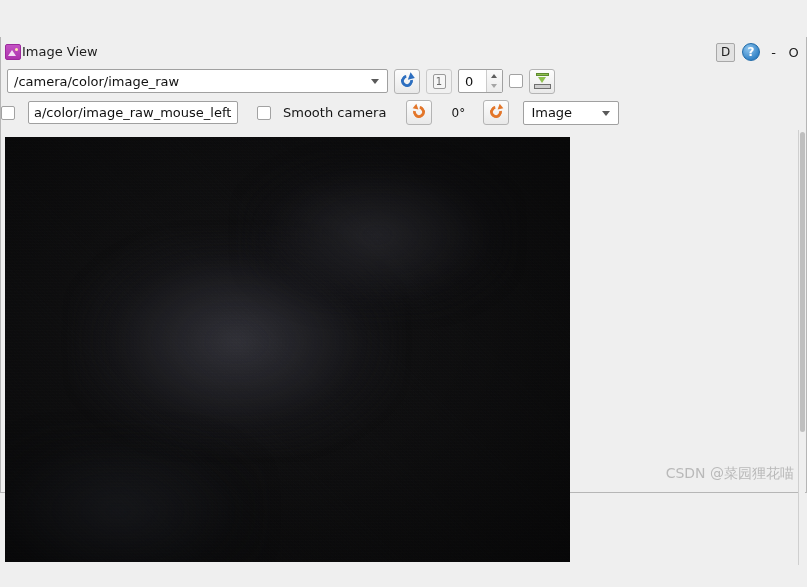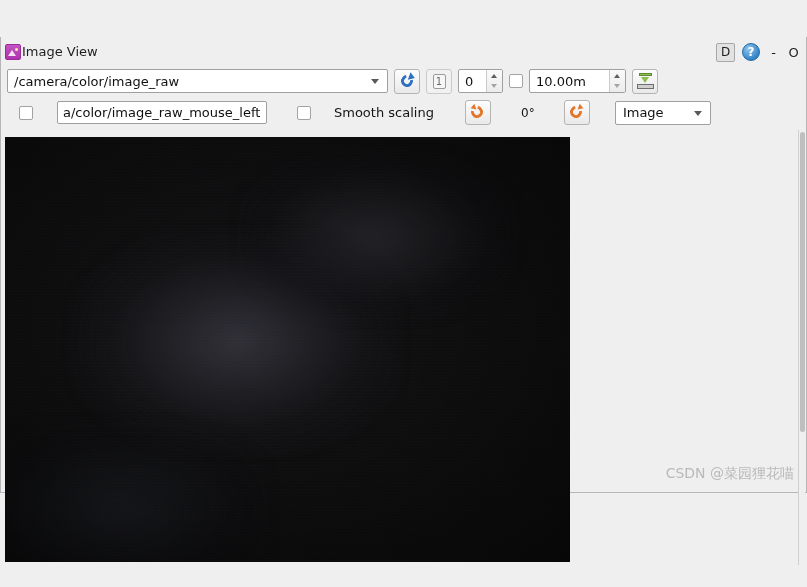--- a/index.html
+++ b/index.html
@@ -193,21 +193,21 @@
   
   .toolbar {
     position: absolute;
     left: 0;
     width: 805px;
     display: flex;
     align-items: center;
     box-sizing: border-box;
   }
   .toolbar-row1 { top: 29px; height: 30px; padding-left: 6px; gap: 6px; }
-  .toolbar-row2 { top: 61px; height: 29px; padding-left: 18px; gap: 16px; }
+  .toolbar-row2 { top: 61px; height: 29px; padding-left: 0; gap: 5px; }
 
   .combo {
     height: 24px;
     background: #ffffff;
     border: 1px solid #a0a0a0;
     border-radius: 2px;
     box-sizing: border-box;
     display: flex;
     align-items: center;
     position: relative;
@@ -547,44 +547,37 @@
       <div class="spin idx">
         <div class="val">0</div>
         <div class="btns">
           <div class="up"></div>
           <div class="dn"></div>
         </div>
       </div>
 
       <div class="checkbox"></div>
 
-      <div class="spin max">
-        <div class="val">10.00m</div>
-        <div class="btns">
-          <div class="up"></div>
-          <div class="dn"></div>
-        </div>
-      </div>
 
       <div class="tbtn">
         <span class="icon-save">
           <span class="bar"></span>
           <span class="arrow"></span>
           <span class="tray"></span>
         </span>
       </div>
     </div>
 
     <div class="toolbar toolbar-row2">
       <div class="checkbox" style="margin-right:8px"></div>
 
       <div class="textfield" title="mouse click topic">a/color/image_raw_mouse_left</div>
 
       <div class="checkbox" style="margin-left:14px; margin-right:7px"></div>
-      <div class="chk-label">Smooth scaling</div>
+      <div class="chk-label">Smooth camera</div>
 
       <div class="tbtn" style="margin-left:15px">
         <span class="icon-rot ccw">
           <span class="ring"></span>
             <span class="head"></span>
         </span>
       </div>
 
       <div class="deg-label" style="margin-left:10px; margin-right:9px">0°</div>
 

